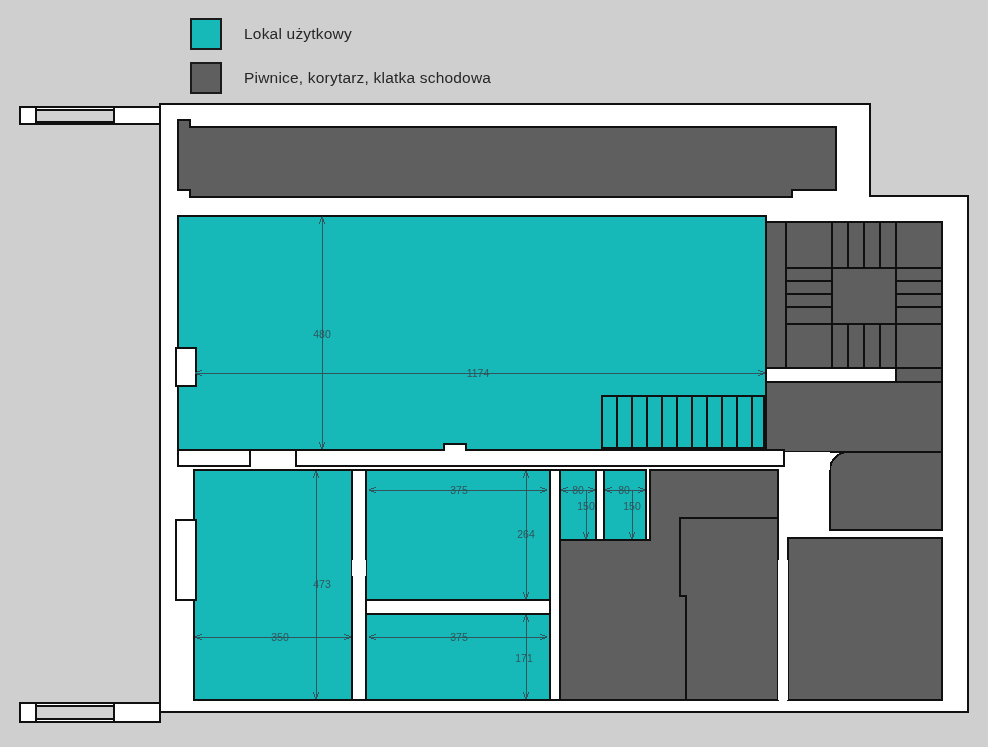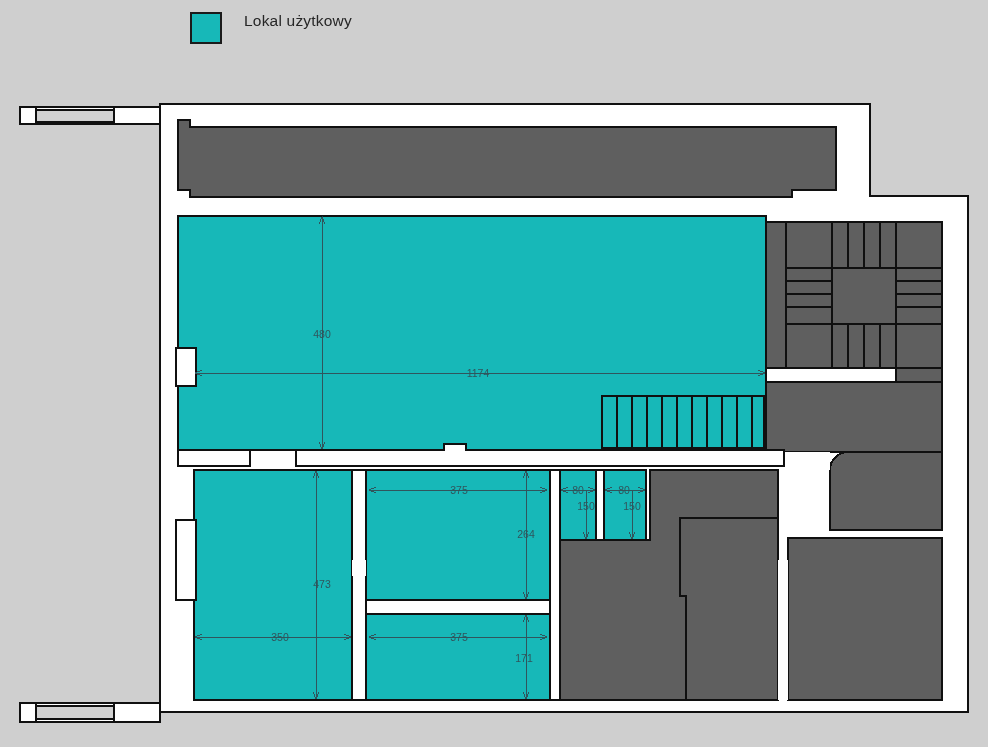--- a/index.html
+++ b/index.html
@@ -22,20 +22,21 @@
 
   
   .legend {
     position: absolute;
     left: 166px;
     top: 12px;
     width: 620px;
   }
   .legend-row {
     display: flex;
+    align-items: center;
     height: 44px;
     padding-left: 24px;
   }
   .legend-swatch {
     width: 32px;
     height: 32px;
     border: 2px solid #1b1b1b;
     box-sizing: border-box;
     flex: 0 0 auto;
   }
@@ -65,20 +66,24 @@
 </style>
 </head>
 <body>
 
 <div id="page">
 
   <div class="legend">
     <div class="legend-row">
       <div class="legend-swatch" style="background:#17b8b8"></div>
       <div class="legend-label">Lokal użytkowy</div>
+    </div>
+    <div class="legend-row">
+      <div class="legend-swatch" style="background:#5f5f5f"></div>
+      <div class="legend-label">Piwnice, korytarz, klatka schodowa</div>
     </div>
   </div>
 
   <div id="plan">
   <svg width="988" height="747" viewBox="0 0 988 747" xmlns="http://www.w3.org/2000/svg" shape-rendering="crispEdges">
 
     <g>
 
       <path d="M160,104 L870,104 L870,196 L968,196 L968,712 L160,712 Z" fill="#ffffff" stroke="#101010" stroke-width="2"></path>
 

